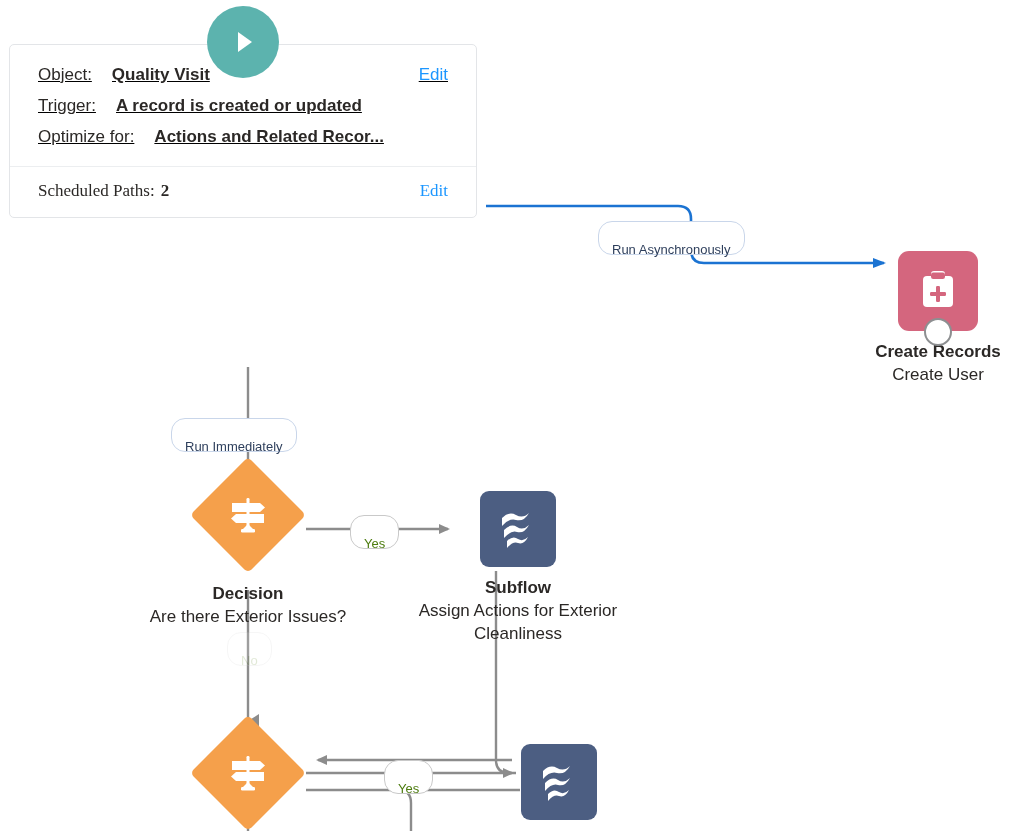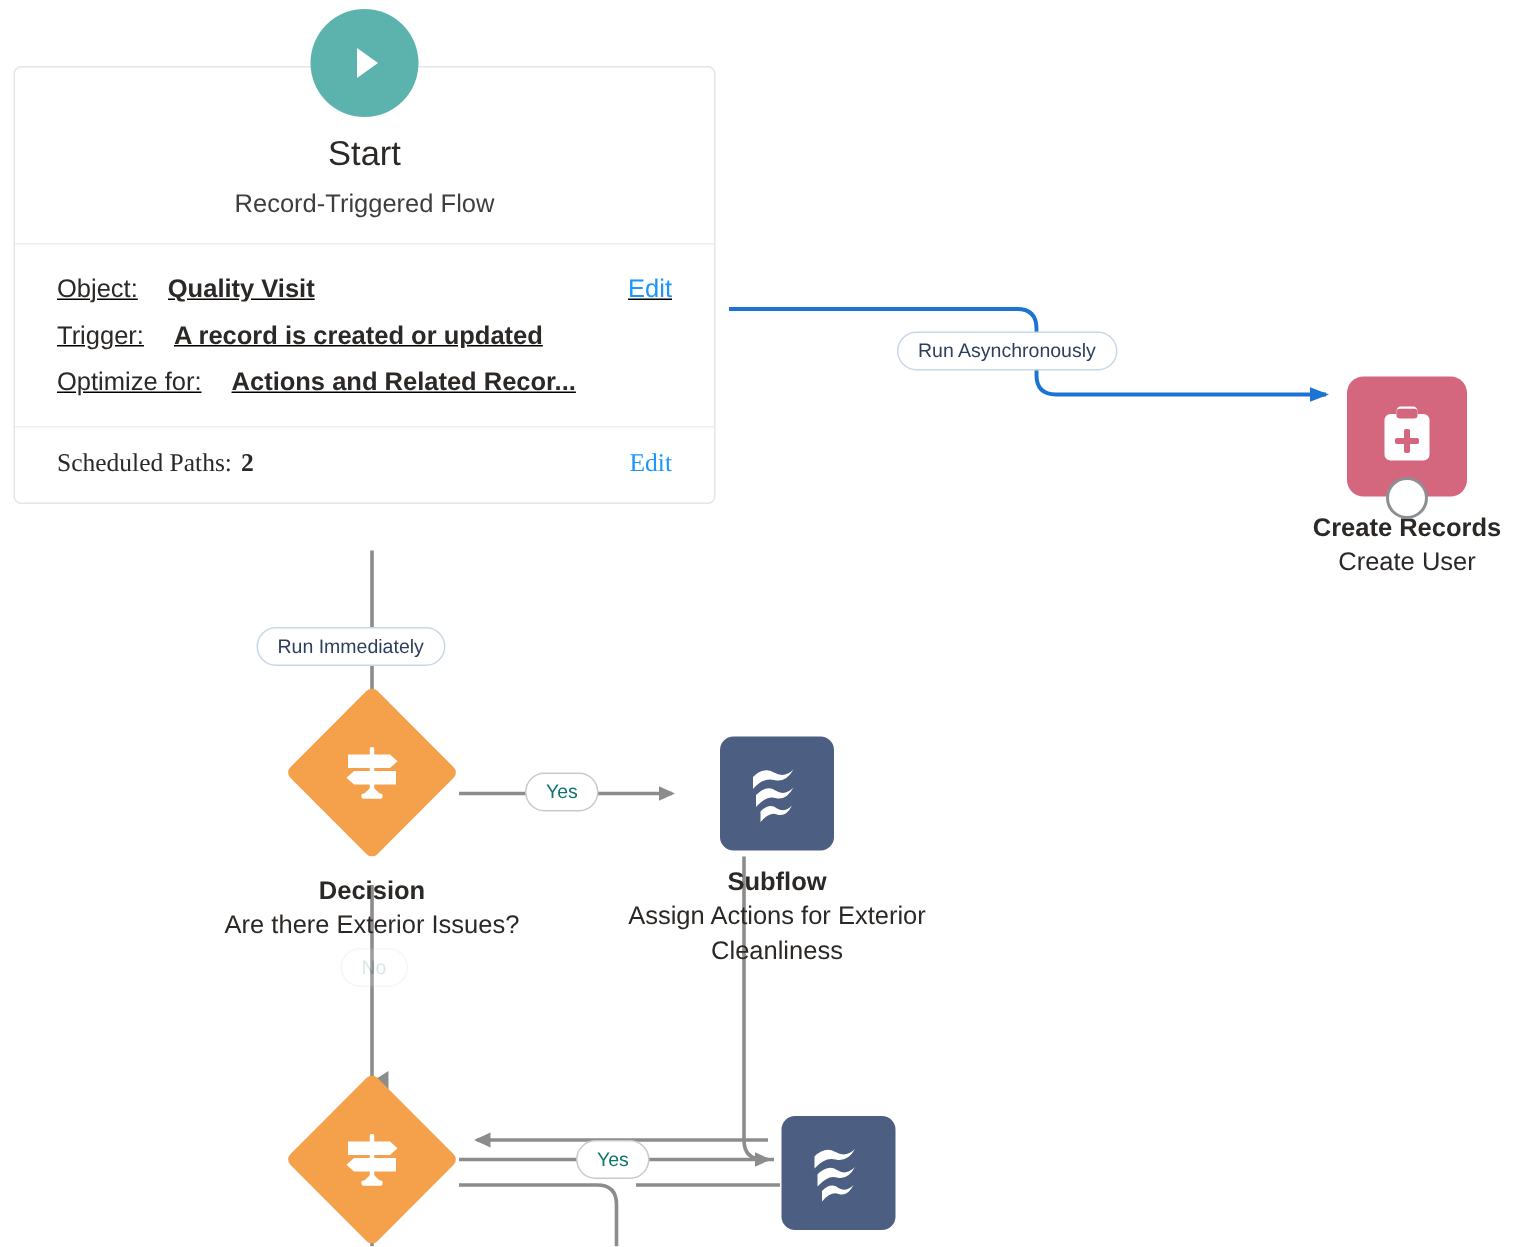--- a/index.html
+++ b/index.html
@@ -117,28 +117,28 @@
   
   .pill {
     position: absolute;
     background: #ffffff;
     border: 1px solid #c9d6ea;
     border-radius: 14px;
     color: #2e3f5c;
     font-size: 13px;
     line-height: 24px;
     height: 26px;
-    padding: 0 13px;
+    padding: 16px 13px;
     white-space: nowrap;
     box-sizing: border-box;
     z-index: 6;
   }
   .pill.gray {
     border-color: #c9c9c9;
-    color: #0f766e;
+    color: #4d7c0f;
   }
   .pill.faded {
     opacity: 0.16;
     z-index: 1;
   }
 
   
   .node { position: absolute; z-index: 4; }
   .node-label {
     position: absolute;
@@ -258,24 +258,20 @@
     <path d="M 512,760 L 318,760" fill="none" stroke="#8c8c8c" stroke-width="2.4" marker-end="url(#arrGrayL)"></path>
 
     <path d="M 306,790 L 398,790 Q 411,790 411,803 L 411,831" fill="none" stroke="#8c8c8c" stroke-width="2.4"></path>
 
     <path d="M 520,790 L 424,790" fill="none" stroke="#8c8c8c" stroke-width="2.4"></path>
 
     <path d="M 248,824 L 248,831" fill="none" stroke="#8c8c8c" stroke-width="2.4"></path>
   </svg>
 
   <div class="start-card">
-    <div class="start-head">
-      <div class="start-title">Start</div>
-      <div class="start-sub">Record-Triggered Flow</div>
-    </div>
 
     <div class="start-body">
       <div class="start-row">
         <span class="lbl">Object:</span>
         <span class="val">Quality Visit</span>
         <span class="edit">Edit</span>
       </div>
       <div class="start-row">
         <span class="lbl">Trigger:</span>
         <span class="val">A record is created or updated</span>

